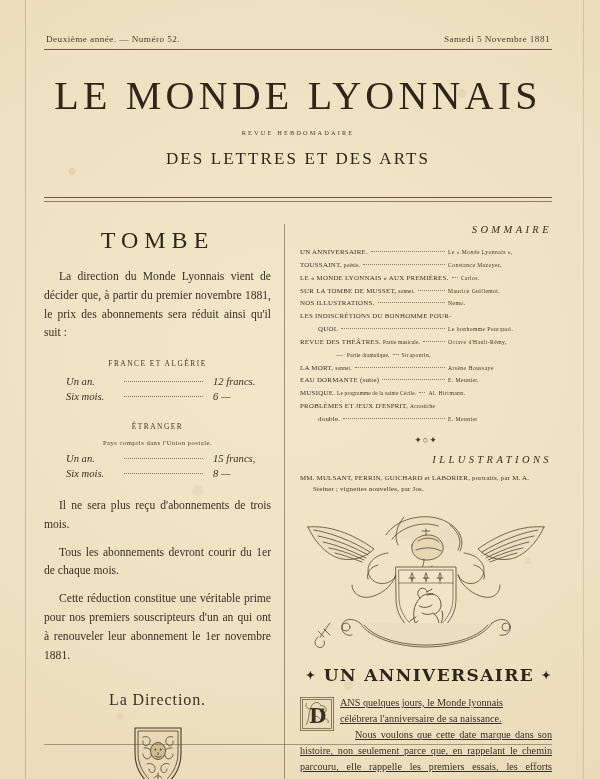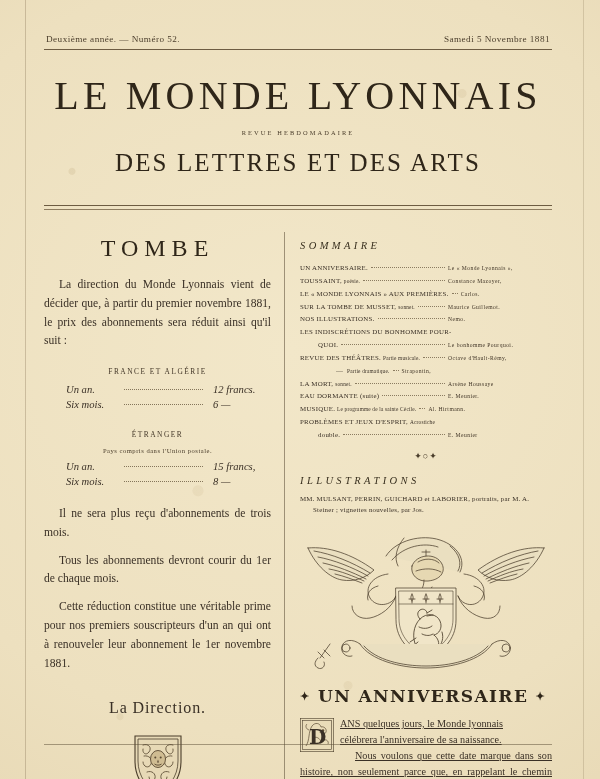--- a/index.html
+++ b/index.html
@@ -85,21 +85,21 @@
   }
   .masthead-sub {
     text-align: center;
     font-size: 6.4px;
     letter-spacing: 2.1px;
     margin-top: 13px;
     color: #4a3d2b;
   }
   .masthead-title2 {
     text-align: center;
-    font-size: 25px;
+    font-size: 17px;
     letter-spacing: 2.1px;
     margin-top: 13px;
     color: #2f2619;
   }
   .rule-double {
     margin: 28px 0 0 0;
     border-top: 1px solid #6d5c42;
     height: 3px;
     border-bottom: 1px solid #8d7c5f;
   }
@@ -170,25 +170,25 @@
     letter-spacing: .9px;
     margin: 26px 0 0 0;
     color: #3a3026;
   }
 
   
   .escutcheon { display: block; margin: 14px auto 0 auto; }
 
   
   .sec-title {
-    text-align: left;
+    text-align: right;
     font-size: 10.5px;
     font-style: italic;
     letter-spacing: 3.4px;
-    margin: 14px 0 11px 0;
+    margin: 6px 0 11px 0;
     color: #39301f;
   }
   .toc { font-size: 6.9px; line-height: 1.86; color: #3a3026; }
   .toc-row { display: flex; align-items: baseline; }
   .toc-ttl { flex: none; max-width: 150px; letter-spacing: .25px; }
   .toc-ttl .sub { font-size: 5.3px; letter-spacing: .2px; }
   .toc-dots {
     flex: 1;
     border-bottom: 1px dotted #6a5a40;
     transform: translateY(-2px);
@@ -220,21 +220,21 @@
     margin-top: 3px;
     color: #3a3026;
   }
   .illus-body .ln2 { padding-left: 13px; display: block; }
 
   
   .engraving { display: block; margin: 10px auto 0 auto; }
 
   
   .art-title {
-    text-align: left;
+    text-align: right;
     font-size: 17px;
     letter-spacing: 1.4px;
     margin: 10px 0 10px 0;
     color: #2f2619;
     font-family: "DejaVu Serif", serif;
     font-weight: 700;
   }
   .art-title .star { font-size: 11px; vertical-align: 2px; }
   .art-body {
     font-size: 10.2px;

